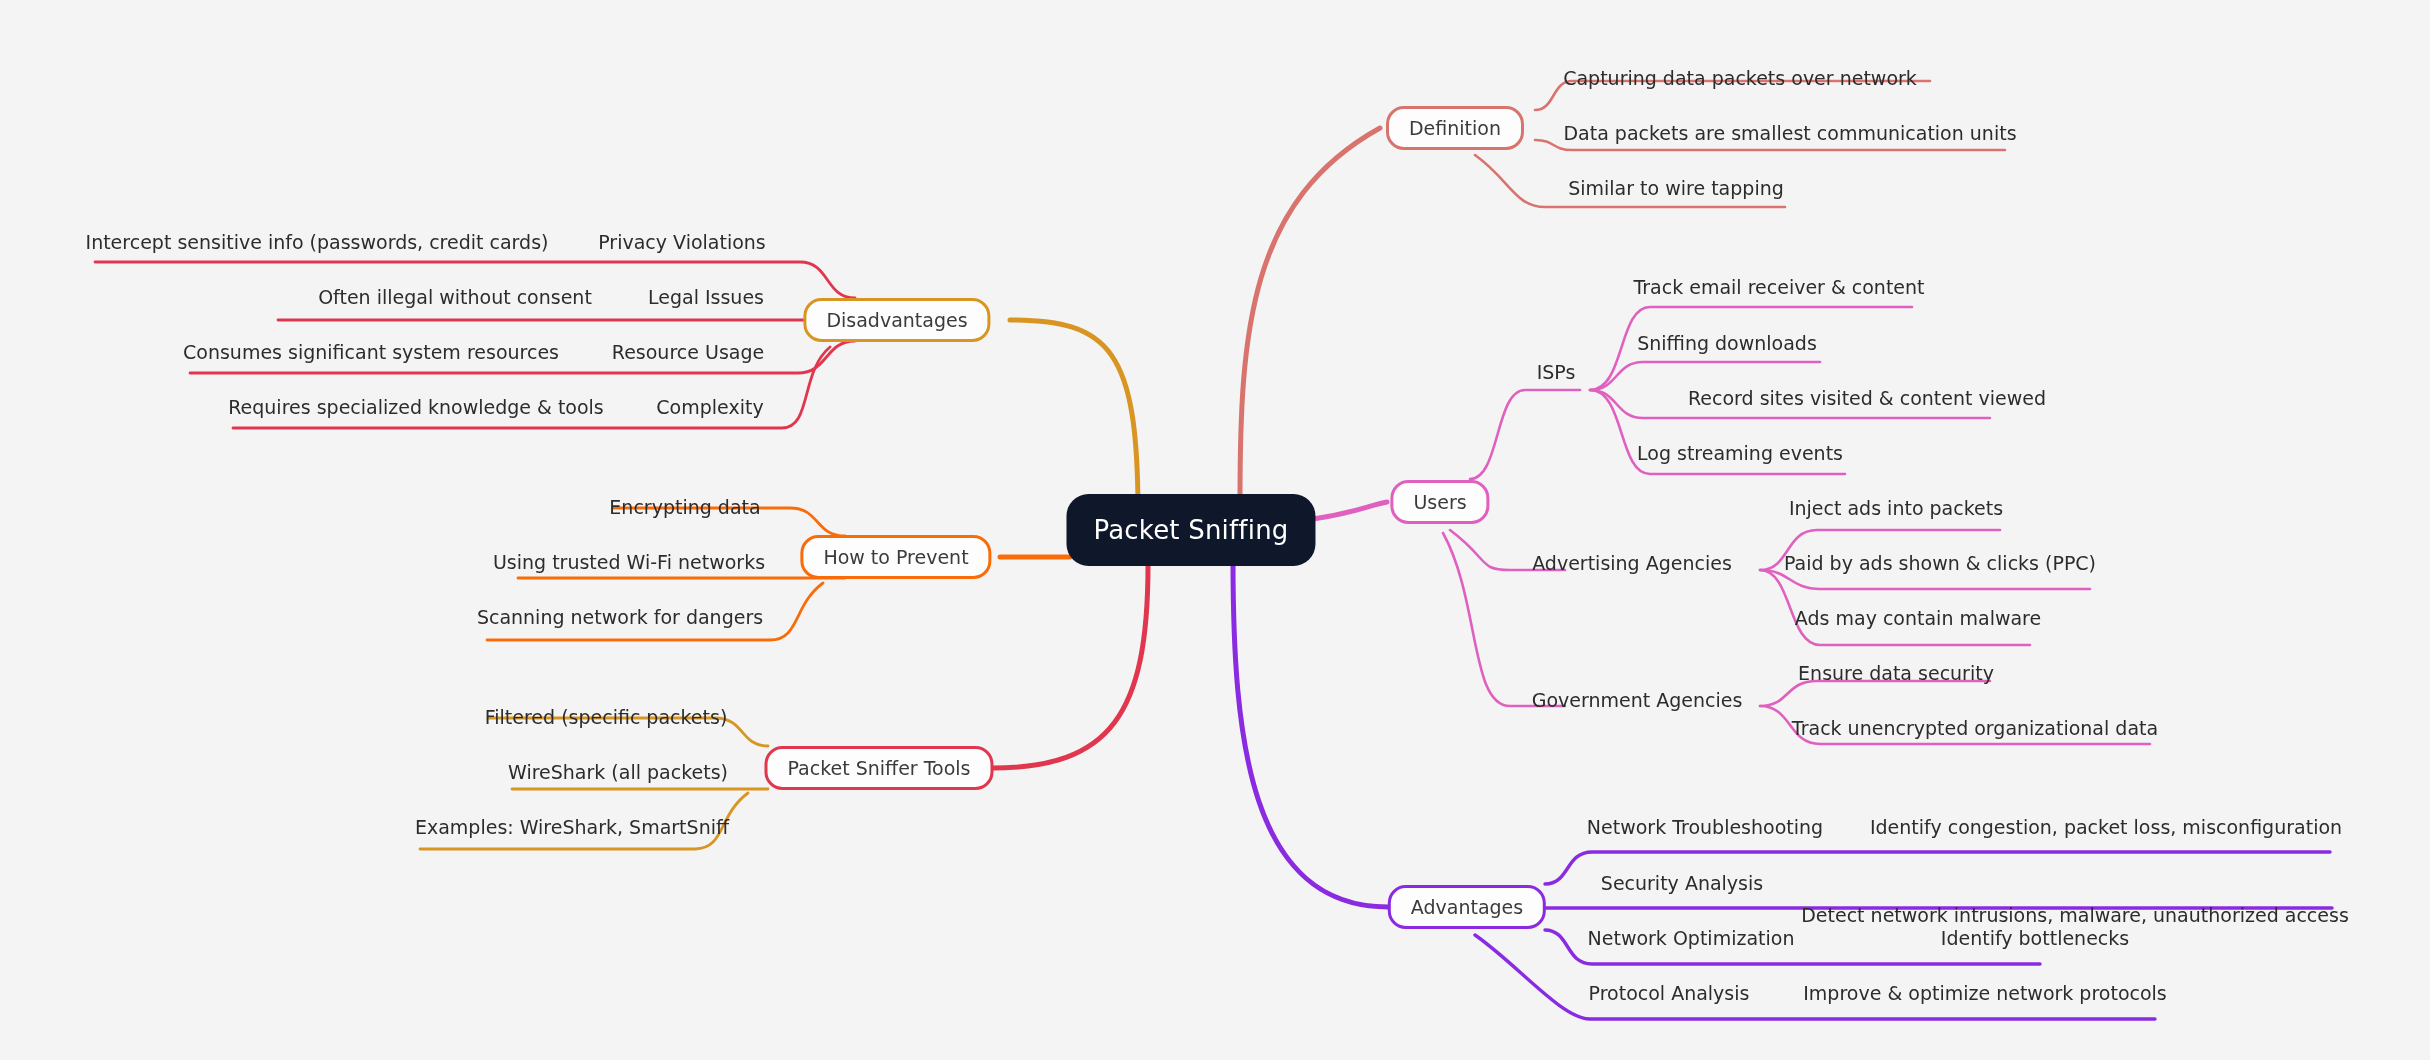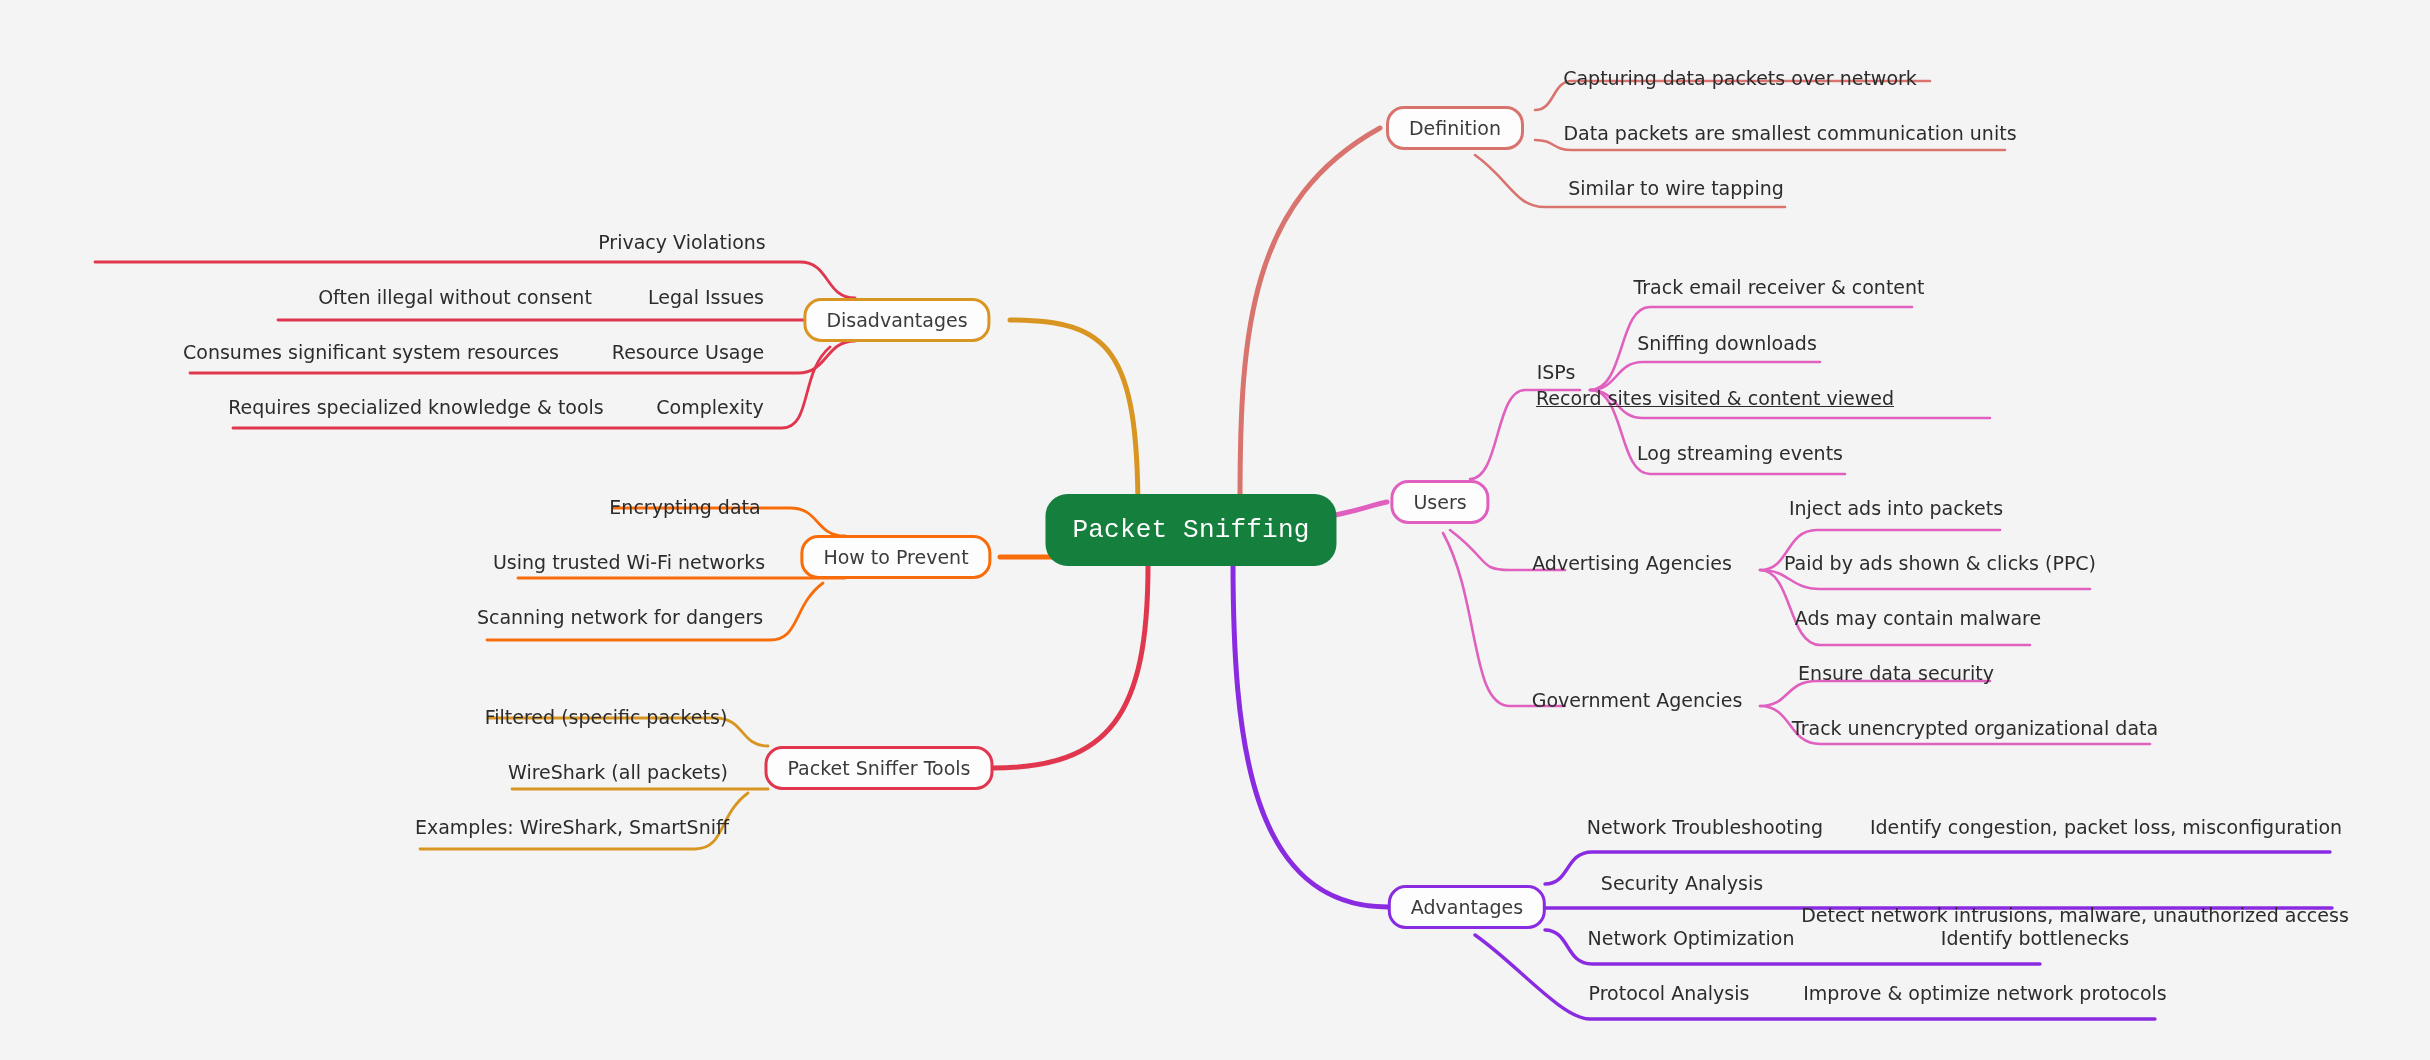--- a/index.html
+++ b/index.html
@@ -25,27 +25,26 @@
   .node {
     position: absolute;
     display: flex;
     align-items: center;
     justify-content: flex-end;
     white-space: nowrap;
     transform: translate(-50%, -50%);
   }
   
   .node.root {
-    background: #15803d;
+    background: #0f172a;
     color: #ffffff;
     border-radius: 22px;
     padding: 21px 27px;
     font-size: 26px;
     letter-spacing: 0.2px;
-    font-family: Liberation Mono, monospace;
   }
   
   .node.lvl1 {
     background: #fdfdfd;
     border-radius: 18px;
     border-width: 3px;
     border-style: solid;
     padding: 8px 20px;
     font-size: 19px;
     color: #3b3b3b;
@@ -143,21 +142,21 @@
 
   <div class="node plain" style="left:1556px; top:372px;">
     <span>ISPs</span>
   </div>
   <div class="node plain" style="left:1779px; top:287px;">
     <span>Track email receiver &amp; content</span>
   </div>
   <div class="node plain" style="left:1727px; top:343px;">
     <span>Sniffing downloads</span>
   </div>
-  <div class="node plain" style="left:1715px; top:398px;text-decoration:underline;">
+  <div class="node plain" style="left:1867px; top:398px;">
     <span>Record sites visited &amp; content viewed</span>
   </div>
   <div class="node plain" style="left:1740px; top:453px;">
     <span>Log streaming events</span>
   </div>
 
   <div class="node plain" style="left:1632px; top:563px;">
     <span>Advertising Agencies</span>
   </div>
   <div class="node plain" style="left:1896px; top:508px;">
@@ -212,20 +211,23 @@
     <span>Improve &amp; optimize network protocols</span>
   </div>
 
   <div class="node lvl1" style="left:897px; top:320px; border-color:#d99521;">
     <span>Disadvantages</span>
   </div>
 
   <div class="node plain" style="left:682px; top:242px;">
     <span>Privacy Violations</span>
   </div>
+  <div class="node plain" style="left:317px; top:242px;">
+    <span>Intercept sensitive info (passwords, credit cards)</span>
+  </div>
 
   <div class="node plain" style="left:706px; top:297px;">
     <span>Legal Issues</span>
   </div>
   <div class="node plain" style="left:455px; top:297px;">
     <span>Often illegal without consent</span>
   </div>
 
   <div class="node plain" style="left:688px; top:352px;">
     <span>Resource Usage</span>

